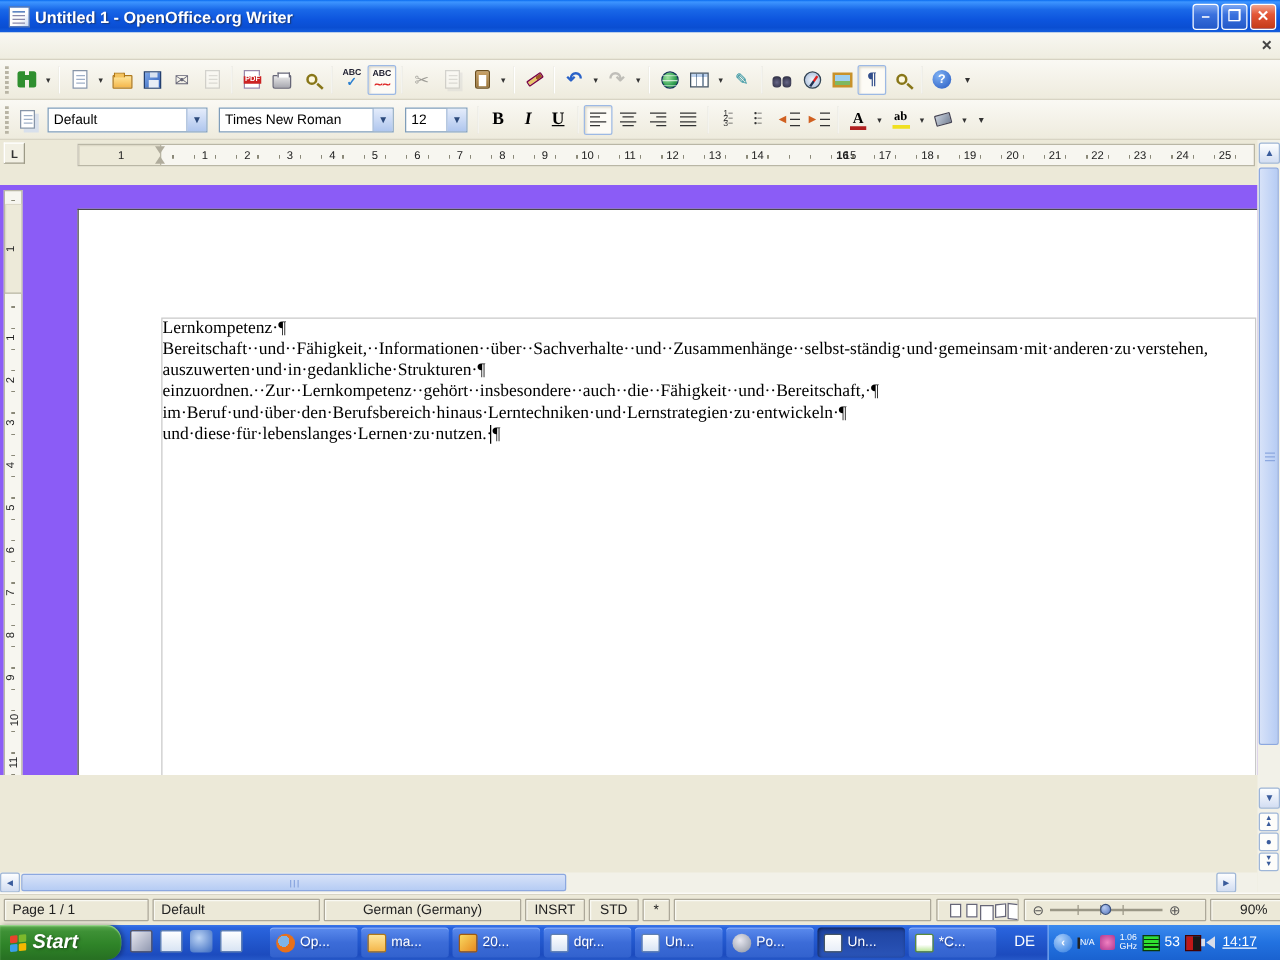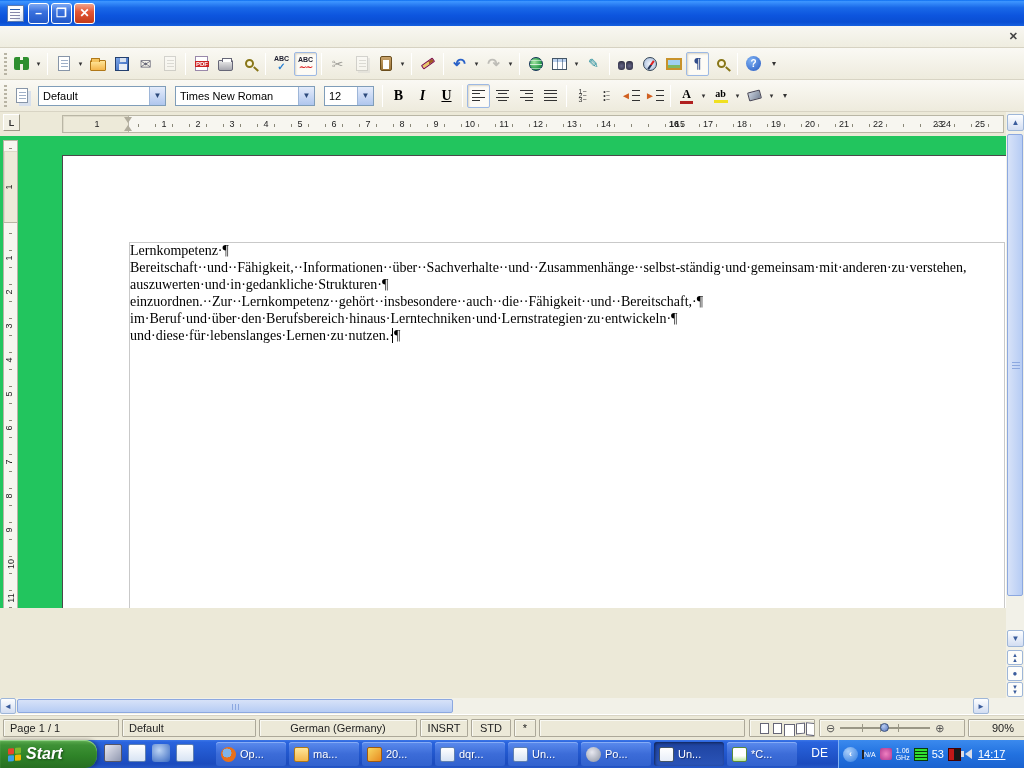--- a/index.html
+++ b/index.html
@@ -94,21 +94,21 @@
   .h-ruler { position:absolute; left:62px; top:3px; width:942px; height:18px; background:#F7F6F0; border:1px solid #B9B6A5; }
   .h-ruler .ticks { position:absolute; left:0; top:0; right:0; bottom:0;
     background:repeating-linear-gradient(90deg,transparent 0 7px,#8A8878 7px 8px,transparent 8px 17px); background-position:0 center; background-size:100% 3px; background-repeat:no-repeat; background-position-y:8px; }
   .hnum { position:absolute; top:3px; font-size:9px; color:#222; transform:translateX(-50%); }
   .h-margin { position:absolute; left:0; top:0; width:66px; height:16px; background:#EDEAD9; border-right:1px solid #B9B6A5; box-shadow:inset 1px 1px 0 #DDD9C8; }
   .indent-marker { position:absolute; left:61px; top:1px; width:9px; height:14px; }
   .indent-marker::before { content:""; position:absolute; top:0; border-left:4px solid transparent; border-right:4px solid transparent; border-top:6px solid #B0AC9C; }
   .indent-marker::after { content:""; position:absolute; bottom:0; border-left:4px solid transparent; border-right:4px solid transparent; border-bottom:6px solid #B0AC9C; }
 
   
-  .docarea { position:absolute; left:0; top:136px; width:1006px; height:472px; background:#22c55e; overflow:hidden; }
+  .docarea { position:absolute; left:0; top:148px; width:1006px; height:472px; background:#8b5cf6; overflow:hidden; }
   .v-ruler { position:absolute; left:3px; top:4px; width:15px; height:554px; background:#F7F6F0; border:1px solid #B9B6A5; }
   .v-ruler .vticks { position:absolute; left:5px; top:0; width:3px; bottom:0;
     background:repeating-linear-gradient(180deg,transparent 0 7px,#8A8878 7px 8px,transparent 8px 17px); }
   .vnum { position:absolute; left:2px; font-size:9px; color:#222; transform:translateY(-50%) rotate(-90deg); }
   .v-margin { position:absolute; left:0; top:10px; width:13px; height:72px; background:#EDEAD9; border-bottom:1px solid #B9B6A5; box-shadow:inset 1px 1px 0 #DDD9C8; }
   .page { position:absolute; left:62px; top:19px; width:944px; height:560px; background:#fff; border-left:1px solid #4A484A; border-top:1px solid #4A484A; }
   .tborder { position:absolute; left:66px; top:86px; width:876px; height:540px; border:1px solid #C9C9C9; }
   .dtext { position:absolute; left:67px; top:87px; width:874px; font-family:"Liberation Serif",serif; font-size:14px; color:#000; }
   .dline { height:17px; white-space:pre; overflow:hidden; }
   .caret { position:absolute; left:329px; top:172px; width:1px; height:15px; background:#000; }
@@ -177,20 +177,21 @@
   .redico { width:13px; height:13px; background:linear-gradient(90deg,#C01818 0 50%,#181818 50%); border:1px solid #400; }
   .volico { width:0; height:0; border:5px solid transparent; border-right:7px solid #D8DCE8; border-left:none; position:relative; }
   .volico::before { content:""; position:absolute; left:-4px; top:-3px; width:3px; height:6px; background:#D8DCE8; }
   .clock { color:#fff; font-size:11px; margin-left:2px;text-decoration:underline; }
 </style>
 </head>
 <body>
 
 <div class="titlebar">
   <span class="appicon"></span>
+  <span class="wtitle">Untitled 1 - OpenOffice.org Writer</span>
   <span class="wbtns">
     <span class="wbtn">–</span>
     <span class="wbtn">❐</span>
     <span class="wbtn close">✕</span>
   </span>
 </div>
 
 <div class="menubar">
   <span class="doc-close">✕</span>
 </div>
@@ -414,21 +415,21 @@
       <span class="hnum" style="left: 509px;">13</span>
       <span class="hnum" style="left: 543px;">14</span>
       <span class="hnum" style="left: 577px; margin-left: 40px;">15</span>
       <span class="hnum" style="left: 611px; font-weight: bold;">16</span>
       <span class="hnum" style="left: 645px;">17</span>
       <span class="hnum" style="left: 679px;">18</span>
       <span class="hnum" style="left: 713px;">19</span>
       <span class="hnum" style="left: 747px;">20</span>
       <span class="hnum" style="left: 781px;">21</span>
       <span class="hnum" style="left: 815px;">22</span>
-      <span class="hnum" style="left: 875px;">23</span>
+      <span class="hnum" style="left: 849px;">23</span>
       <span class="hnum" style="left: 883px;">24</span>
       <span class="hnum" style="left: 917px;">25</span>
     </div>
 </div>
 
 <div class="docarea">
   <div class="page">
     <div class="tborder"></div>
     <div class="dtext">
         <div class="dline">Lernkompetenz·¶</div>

